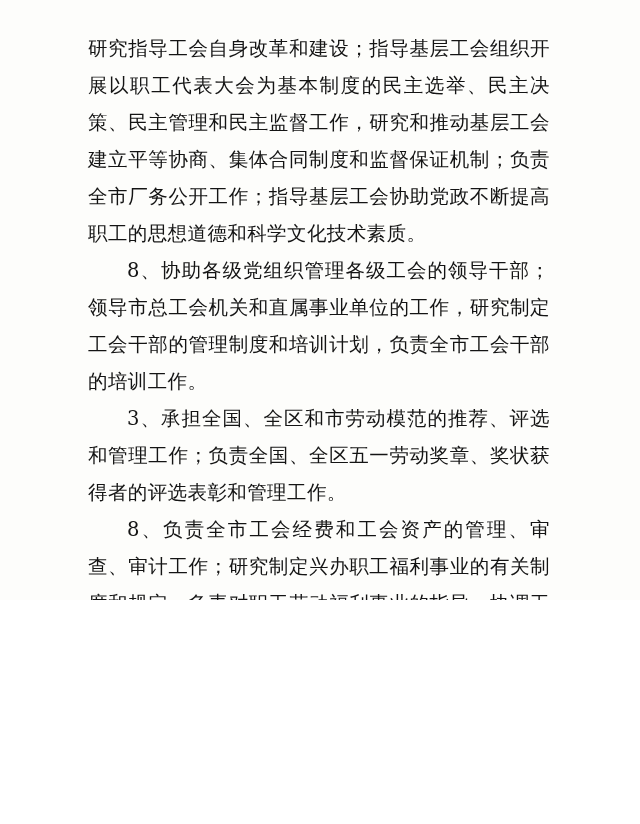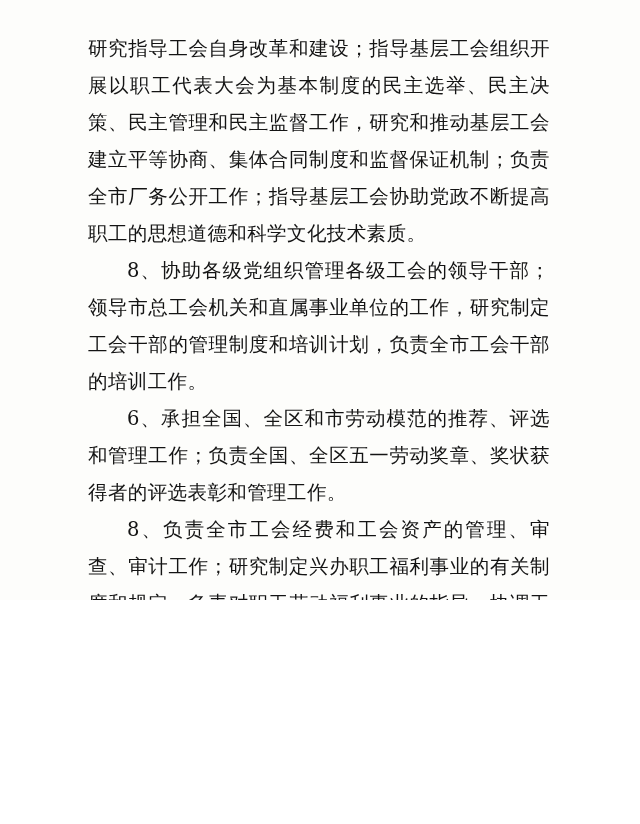--- a/index.html
+++ b/index.html
@@ -58,19 +58,19 @@
     font-family: "DejaVu Serif", "Liberation Serif", serif;
   }
 </style>
 </head>
 <body>
 
 <div class="page">
   <div class="page-inner">
     <p class="para">研究指导工会自身改革和建设；指导基层工会组织开展以职工代表大会为基本制度的民主选举、民主决策、民主管理和民主监督工作，研究和推动基层工会建立平等协商、集体合同制度和监督保证机制；负责全市厂务公开工作；指导基层工会协助党政不断提高职工的思想道德和科学文化技术素质。</p>
     <p class="para indent">8、协助各级党组织管理各级工会的领导干部；领导市总工会机关和直属事业单位的工作，研究制定工会干部的管理制度和培训计划，负责全市工会干部的培训工作。</p>
-    <p class="para indent">6、承担全国、全区和市劳动模范的推荐、评选和管理工作；负责全国、全区五一劳动奖章、奖状获得者的评选表彰和管理工作。</p>
+    <p class="para indent">3、承担全国、全区和市劳动模范的推荐、评选和管理工作；负责全国、全区五一劳动奖章、奖状获得者的评选表彰和管理工作。</p>
     <p class="para indent">8、负责全市工会经费和工会资产的管理、审查、审计工作；研究制定兴办职工福利事业的有关制度和规定，负责对职工劳动福利事业的指导、协调工作。</p>
     <p class="heading">二、机构设置情况</p>
     <p class="para indent">梧州市总工会属于群众团体机构，隶属于广西壮族自治区总工会，市总工会共有直属单位 4 个。其中：参照公务员法管理的群团组织 1 个，自收自支事业单位 3 个。参照公务员法管理的群团组织单位是：市总工会机关本级。自收自支</p>
   </div>
   <div class="page-number">4</div>
 </div>
 
 </body></html>

